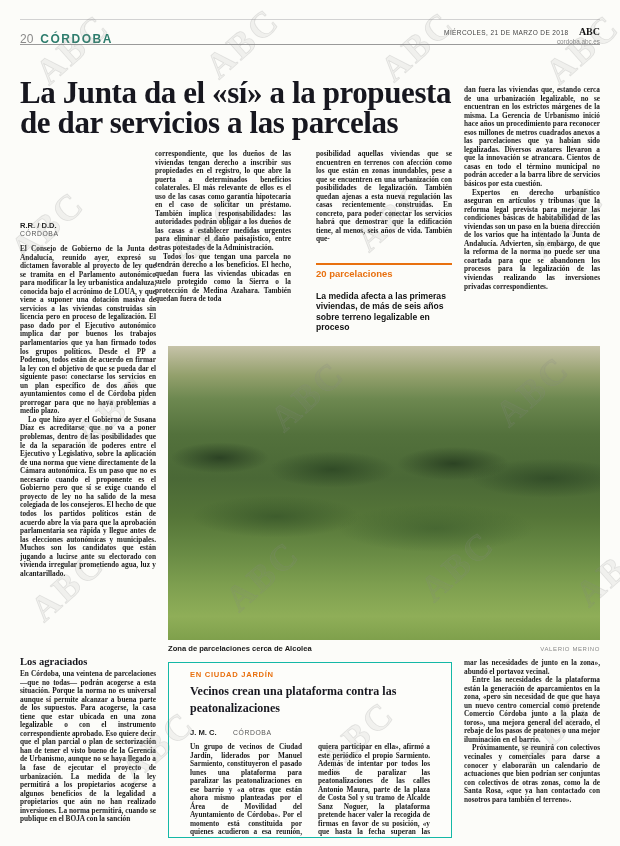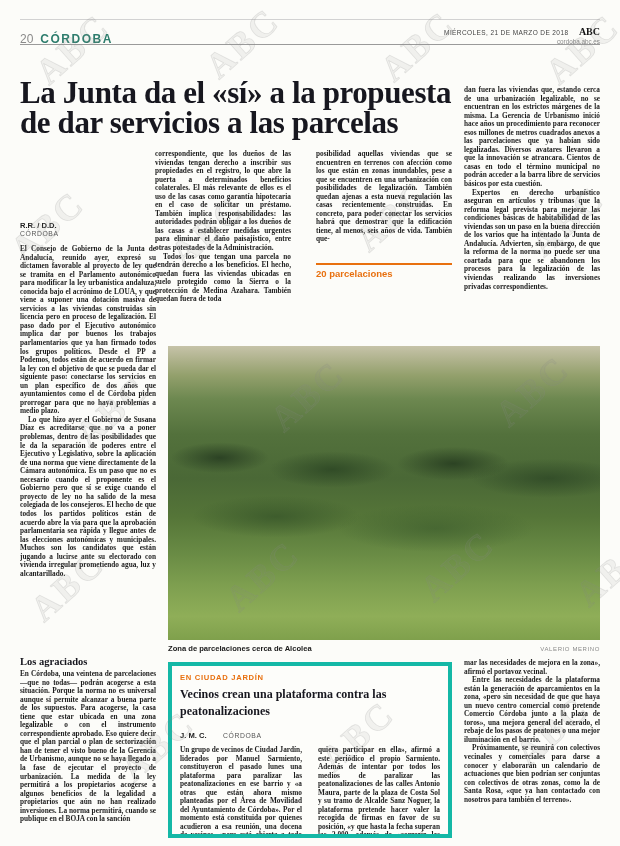--- a/index.html
+++ b/index.html
@@ -65,21 +65,21 @@
   }
   .caption-row{position:absolute;left:168px;width:432px;top:644px;display:flex;justify-content:space-between;align-items:center;font-family:Liberation Sans, sans-serif;}
   .caption{font-size:7.6px;font-weight:bold;color:#1a1a1a;}
   .credit{font-size:6px;letter-spacing:.6px;color:#8a8a8a;}
   
   .agr-title{position:absolute;left:20px;top:656px;font-size:10.5px;font-weight:bold;color:#15151d;}
   .agr-body{left:20px;top:670px;width:136px;height:173px;}
   
   .boxart{
     position:absolute;left:168px;top:662px;width:284px;height:176px;
-    border:4px solid #14b8a6;background:#fdfdfa;box-sizing:border-box;padding:7px 8px;overflow:hidden;
+    border:1px solid #14b8a6;background:#fdfdfa;box-sizing:border-box;padding:7px 21px;overflow:hidden;
   }
   .kicker{font-family:"Liberation Sans",sans-serif;font-size:7.6px;font-weight:bold;letter-spacing:.7px;color:#e8700f;margin-bottom:4px;}
   .box-headline{margin:0 0 5px 0;font-size:12px;line-height:16.5px;font-weight:bold;color:#17171f;}
   .box-byline{font-family:"Liberation Sans",sans-serif;margin-bottom:4px;}
   .box-byline .byline-name{margin-right:12px;}
   .box-cols{display:flex;gap:16px;}
   .box-col{width:128px;overflow:hidden;height:104px;}
 </style>
 </head>
 <body>
@@ -139,20 +139,21 @@
   <div class="col col3 bodytext">
     <p>posibilidad aquellas viviendas que se encuentren en terrenos con afección como los que están en zonas inundables, pese a que se encuentren en una urbanización con posibilidades de legalización. También quedan ajenas a esta nueva regulación las casas recientemente construidas. En concreto, para poder conectar los servicios habrá que demostrar que la edificación tiene, al menos, seis años de vida. También que-</p>
   </div>
   <div class="col col4top bodytext">
     <p>dan fuera las viviendas que, estando cerca de una urbanización legalizable, no se encuentran en los estrictos márgenes de la misma. La Gerencia de Urbanismo inició hace años un procedimiento para reconocer esos millones de metros cuadrados anexos a las parcelaciones que ya habían sido legalizadas. Diversos avatares llevaron a que la innovación se atrancara. Cientos de casas en todo el término municipal no podrán acceder a la barra libre de servicios básicos por esta cuestión.</p>
     <p class="ind">Expertos en derecho urbanístico aseguran en artículos y tribunas que la reforma legal prevista para mejorar las condiciones básicas de habitabilidad de las viviendas son un paso en la buena dirección de los varios que ha intentado la Junta de Andalucía. Advierten, sin embargo, de que la reforma de la norma no puede ser una coartada para que se abandonen los procesos para la legalización de las viviendas realizando las inversiones privadas correspondientes.</p>
   </div>
 
   <div class="highlight">
     <div class="fig">20 parcelaciones</div>
+    <div class="txt">La medida afecta a las primeras viviendas, de más de seis años sobre terreno legalizable en proceso</div>
   </div>
 
   <div class="photo"></div>
   <div class="caption-row">
     <span class="caption">Zona de parcelaciones cerca de Alcolea</span>
     <span class="credit">VALERIO MERINO</span>
   </div>
 
   <div class="agr-title">Los agraciados</div>
   <div class="col agr-body bodytext">
@@ -170,18 +171,18 @@
       <div class="box-col bodytext">
         <p>Un grupo de vecinos de Ciudad Jardín, liderados por Manuel Sarmiento, constituyeron el pasado lunes una plataforma para paralizar las peatonalizaciones en ese barrio y «a otras que están ahora mismo planteadas por el Área de Movilidad del Ayuntamiento de Córdoba». Por el momento está constituida por quienes acudieron a esa reunión, una docena de vecinos, «pero está abierta a todo aquel que</p>
       </div>
       <div class="box-col bodytext">
         <p>quiera participar en ella», afirmó a este periódico el propio Sarmiento. Además de intentar por todos los medios de paralizar las peatonalizaciones de las calles Antonio Maura, parte de la plaza de Costa Sol y su tramo de Alcalde Sanz Noguer, la plataforma pretende hacer valer la recogida de firmas en favor de su posición, «y que hasta la fecha superan las 3.000, además de «corregir las deficiencias que hay en el barrio y recla-</p>
       </div>
     </div>
   </div>
 
   <div class="col col4bottom bodytext">
-    <p>mar las necesidades de mejora en la zona», afirmó el portavoz vecinal.</p>
+    <p>mar las necesidades de junto en la zona», abundó el portavoz vecinal.</p>
     <p class="ind">Entre las necesidades de la plataforma están la generación de aparcamientos en la zona, «pero sin necesidad de que que haya un nuevo centro comercial como pretende Comercio Córdoba junto a la plaza de toros», una mejora general del acerado, el rebaje de los pasos de peatones o una mejor iluminación en el barrio.</p>
     <p class="ind">Próximamente, se reunirá con colectivos vecinales y comerciales para darse a conocer y elaborarán un calendario de actuaciones que bien podrían ser conjuntas con colectivos de otras zonas, como la de Santa Rosa, «que ya han contactado con nosotros para también el terreno».</p>
   </div>
 
 </div>
 
 </body></html>

